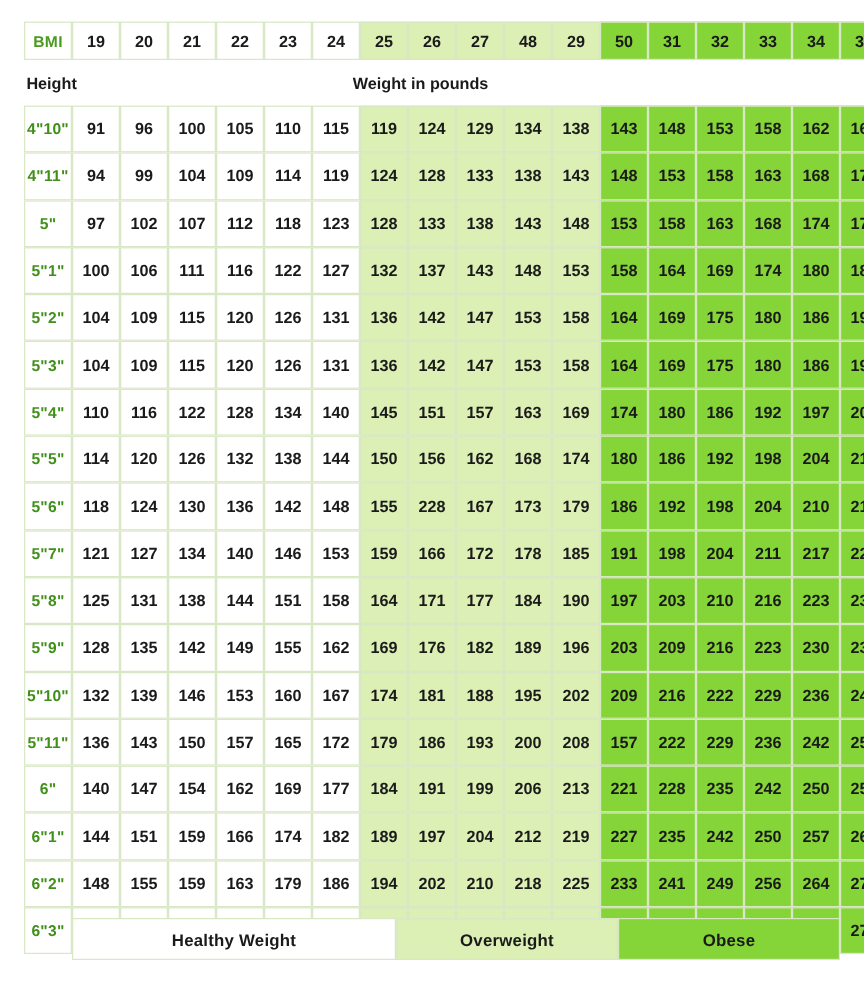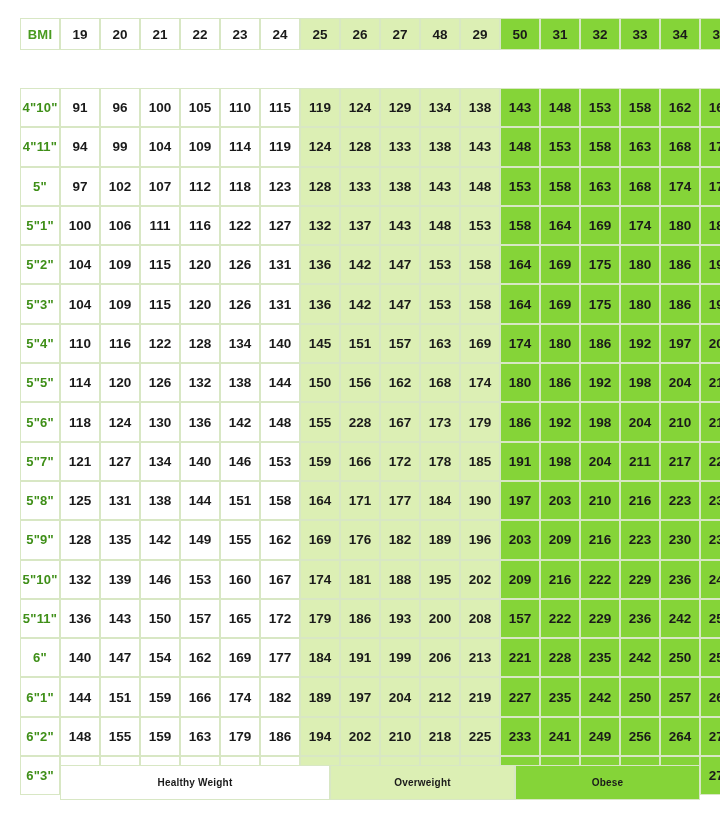--- a/index.html
+++ b/index.html
@@ -94,21 +94,21 @@
   }
 
   
   #legend-table {
     left: 60px;
     top: 765px;
     width: 640px;
   }
   #legend-table td {
     height: 33px;
-    font-size: 10px;
+    font-size: 14px;
     letter-spacing: .2px;
   }
 
   
 </style>
 </head>
 <body>
 
 <div id="chart-root">
 
@@ -150,20 +150,24 @@
           <td class="z-obese">50</td>
           <td class="z-obese">31</td>
           <td class="z-obese">32</td>
           <td class="z-obese">33</td>
           <td class="z-obese">34</td>
           <td class="z-obese">35</td>
         </tr>
       </tbody>
   </table>
 
+  <div class="caption-row">
+    <span class="caption" id="cap-height">Height</span>
+    <span class="caption" id="cap-weight">Weight in pounds</span>
+  </div>
 
   <table class="bmi" id="body-table">
     <colgroup id="body-colgroup">
         <col style="width:40px">
         <col style="width:40px">
         <col style="width:40px">
         <col style="width:40px">
         <col style="width:40px">
         <col style="width:40px">
         <col style="width:40px">

